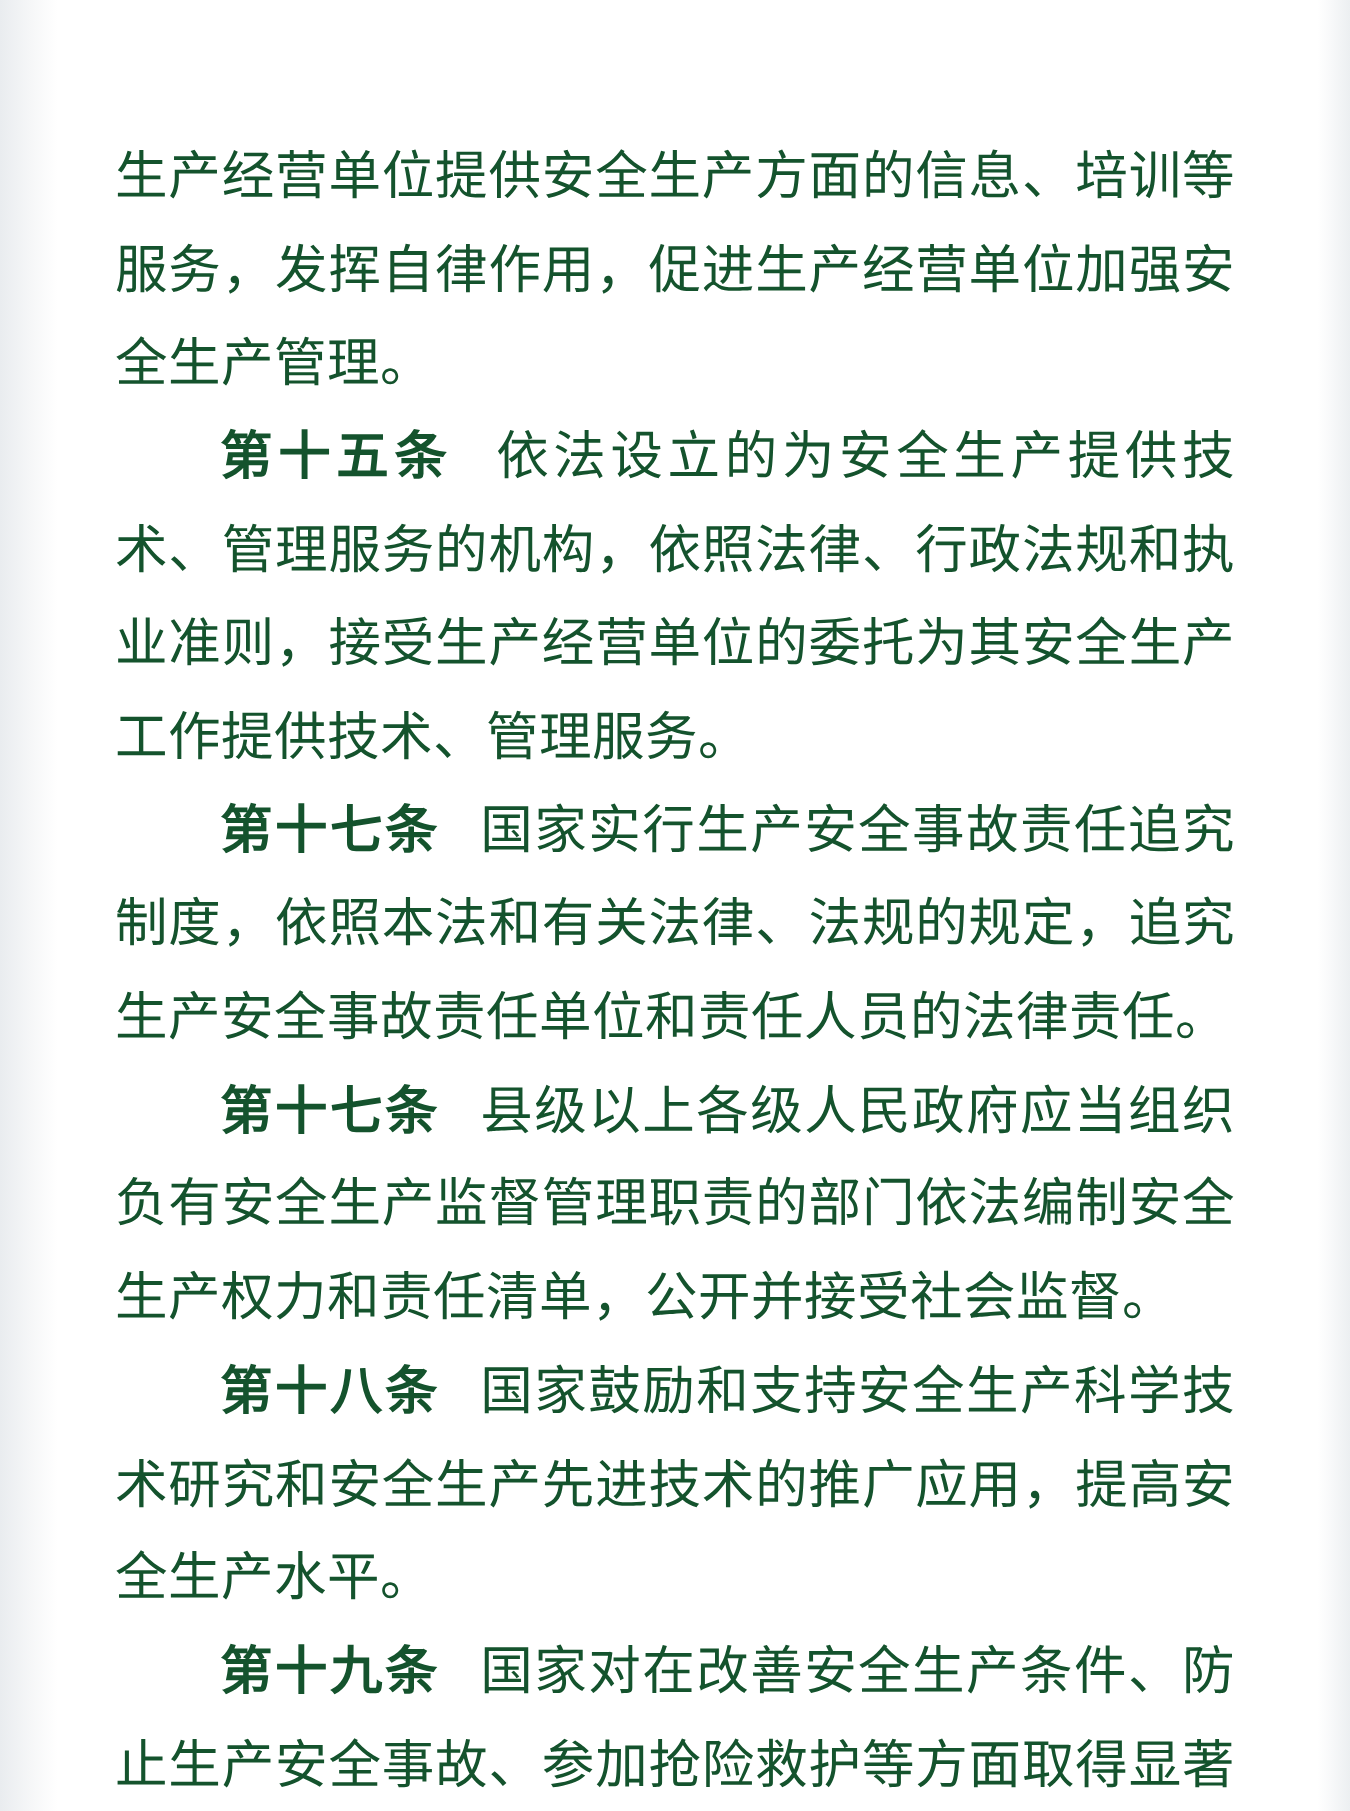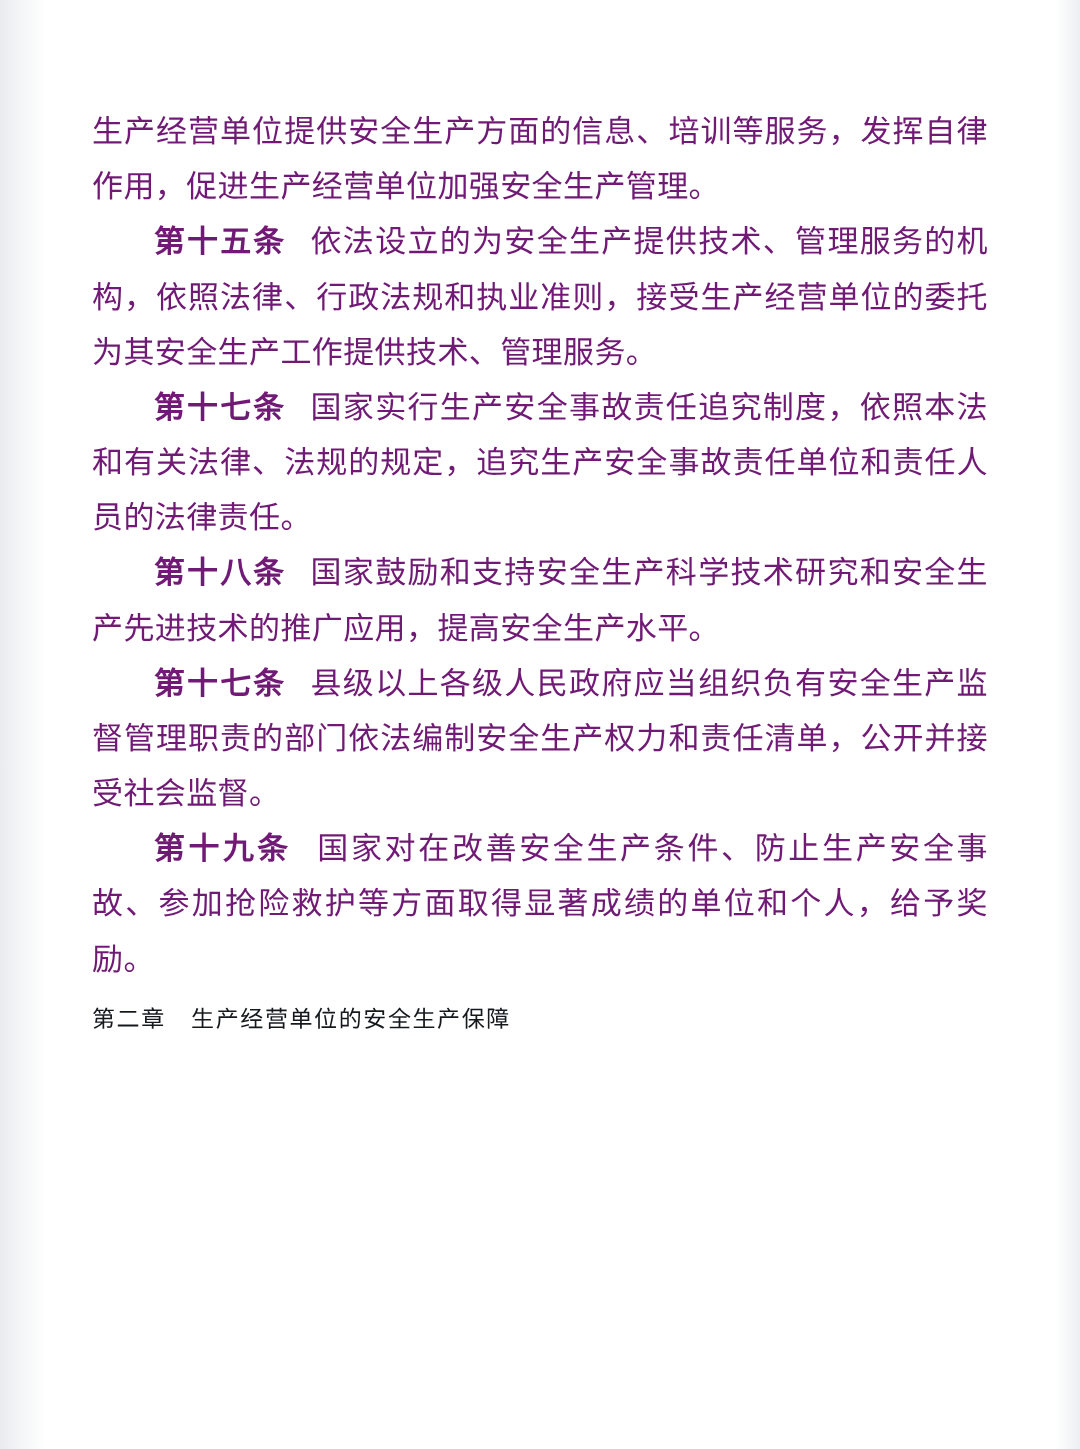--- a/index.html
+++ b/index.html
@@ -37,22 +37,22 @@
     background: linear-gradient(to left, #eceff1 0%, #f8f9fa 60%, #ffffff 100%);
     pointer-events: none;
   }
   .content {
     position: relative;
     z-index: 2;
     padding: 104px 92px 0 92px;
   }
   p {
     margin: 0;
-    color: #701a75;
-    font-size: 31px;
+    color: #14532d;
+    font-size: 42px;
     line-height: 1.78;
     text-align: justify;
     text-justify: inter-ideograph;
     letter-spacing: 0.4px;
     font-family: "DejaVu Serif", serif;
   }
   p.indent {
     text-indent: 2em;
   }
   p.noindent {
@@ -87,23 +87,23 @@
 <div class="page">
   <div class="content">
 
     <p class="noindent">生产经营单位提供安全生产方面的信息、培训等服务，发挥自律作用，促进生产经营单位加强安全生产管理。</p>
 
     <p class="indent"><span class="art">第十五条</span><span class="gap"></span><span>依法设立的为安全生产提供技术、管理服务的机构，依照法律、行政法规和执业准则，接受生产经营单位的委托为其安全生产工作提供技术、管理服务。</span></p>
 
 
     <p class="indent"><span class="art">第十七条</span><span class="gap"></span><span>国家实行生产安全事故责任追究制度，依照本法和有关法律、法规的规定，追究生产安全事故责任单位和责任人员的法律责任。</span></p>
 
+    <p class="indent"><span class="art">第十七条</span><span class="gap"></span><span>县级以上各级人民政府应当组织负有安全生产监督管理职责的部门依法编制安全生产权力和责任清单，公开并接受社会监督。</span></p>
+
     <p class="indent"><span class="art">第十八条</span><span class="gap"></span><span>国家鼓励和支持安全生产科学技术研究和安全生产先进技术的推广应用，提高安全生产水平。</span></p>
-
-    <p class="indent"><span class="art">第十七条</span><span class="gap"></span><span>县级以上各级人民政府应当组织负有安全生产监督管理职责的部门依法编制安全生产权力和责任清单，公开并接受社会监督。</span></p>
 
     <p class="indent"><span class="art">第十九条</span><span class="gap"></span><span>国家对在改善安全生产条件、防止生产安全事故、参加抢险救护等方面取得显著成绩的单位和个人，给予奖励。</span></p>
 
     <h2 class="chapter"><span>第二章</span><span class="cgap"></span><span>生产经营单位的安全生产保障</span></h2>
 
 
   </div>
 </div>
 
 </body></html>

